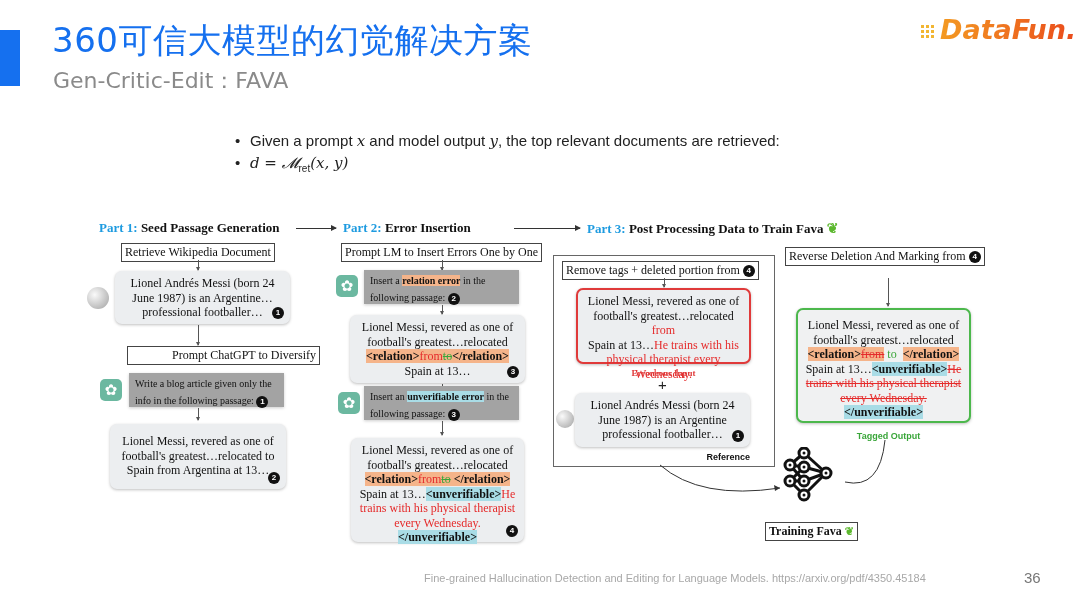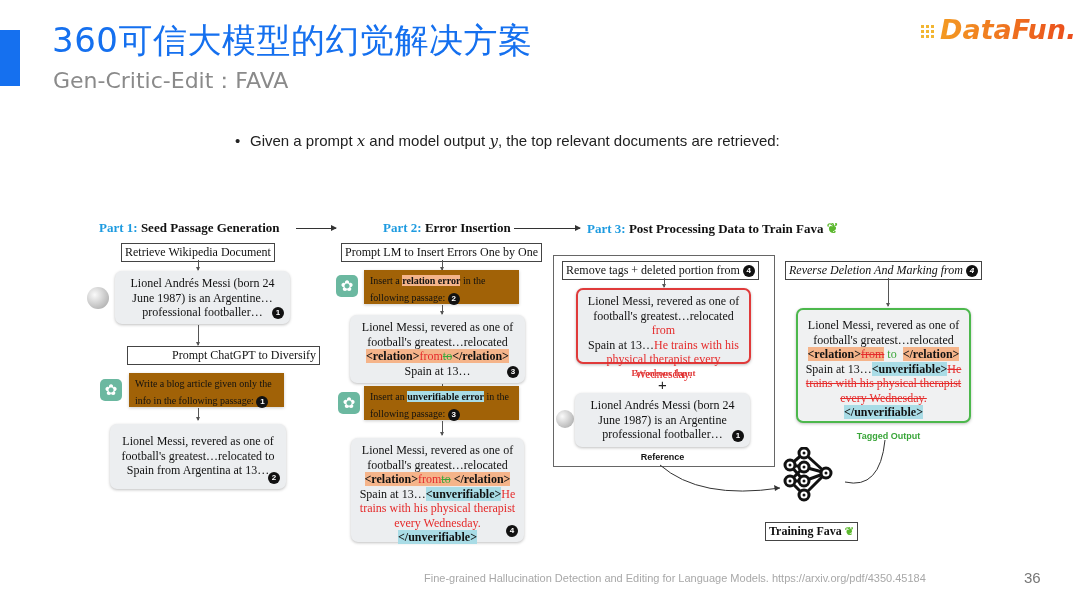--- a/index.html
+++ b/index.html
@@ -22,21 +22,21 @@
   .serif { font-family: "Liberation Serif", serif; }
   .part-head { position: absolute; font-family: "Liberation Serif", serif; font-weight: bold; font-size: 13px; color: #111; white-space: nowrap; }
   .part-head .pl { color: #1e9be0; }
   .hline { position: absolute; height: 1px; background: #333; }
   .hline::after { content: ""; position: absolute; right: -1px; top: -3px; border-left: 6px solid #333; border-top: 3.5px solid transparent; border-bottom: 3.5px solid transparent; }
   .vline { position: absolute; width: 1px; background: #555; }
   .vline::after { content: ""; position: absolute; left: -2px; bottom: -1px; border-top: 4px solid #555; border-left: 2.5px solid transparent; border-right: 2.5px solid transparent; }
 
   .label-box { position: absolute; border: 1px solid #444; background: #fff; font-family: "Liberation Serif", serif; font-size: 12px; color: #111; padding: 1px 3px; white-space: nowrap; }
   .card { position: absolute; background: #eceef0; border-radius: 7px; box-shadow: 0 1px 3px rgba(0,0,0,0.25); font-family: "Liberation Serif", serif; font-size: 12px; line-height: 14.5px; text-align: center; color: #111; padding: 5px 6px; }
-  .prompt { position: absolute; background: #a16207; box-shadow: 0 1px 3px rgba(0,0,0,0.2); font-family: "Liberation Serif", serif; font-size: 10px; line-height: 17px; color: #111; padding: 2px 6px; }
+  .prompt { position: absolute; background: #a3a3a3; box-shadow: 0 1px 3px rgba(0,0,0,0.2); font-family: "Liberation Serif", serif; font-size: 10px; line-height: 17px; color: #111; padding: 2px 6px; }
   .num { display: inline-block; width: 12px; height: 12px; border-radius: 50%; background: #111; color: #fff; font-family: "Liberation Sans", sans-serif; font-size: 8px; font-weight: bold; line-height: 12px; text-align: center; vertical-align: middle; }
   .card .num { position: absolute; right: 6px; bottom: 5px; }
   .tag-rel { background: #f5b48a; font-weight: bold; }
   .tag-unv { background: #a9dce6; font-weight: bold; }
   .red { color: #e52b2b; }
   .green { color: #3aa63a; }
   .strike { text-decoration: line-through; }
 
   .gpt-icon { position: absolute; width: 22px; height: 22px; border-radius: 5px; background: #6bb8a0; color: #fff; font-size: 15px; line-height: 22px; text-align: center; }
   .wiki-icon { position: absolute; width: 22px; height: 22px; border-radius: 50%; background: radial-gradient(circle at 35% 35%, #fafafa, #bbb 70%, #999); }
@@ -54,25 +54,28 @@
 <div class="accent-bar"></div>
 <div class="title">360可信大模型的幻觉解决方案</div>
 <div class="subtitle">Gen-Critic-Edit：FAVA</div>
 <div class="logo-dots"></div>
 <div class="logo"><span style="margin-left:20px">DataFun.</span></div>
 
 <div class="bullets">
   <div class="b">
     <span>Given a prompt </span><span class="math">x</span><span> and model output </span><span class="math">y</span><span>, the top relevant documents are retrieved:</span>
   </div>
+  <div class="b" style="padding-left:15px">
+    <span class="math">d = 𝓜</span><span class="math"><sub>ret</sub></span><span class="math">(x, y)</span>
+  </div>
 </div>
 
 <div class="part-head" style="left:99px; top:220px;"><span class="pl">Part 1:</span> <span>Seed Passage Generation</span></div>
 <div class="hline" style="left:296px; top:228px; width:40px;"></div>
-<div class="part-head" style="left:343px; top:220px;margin-left:40px;"><span class="pl">Part 2:</span> <span>Error Insertion</span></div>
+<div class="part-head" style="left:343px; top:220px;"><span class="pl">Part 2:</span> <span>Error Insertion</span></div>
 <div class="hline" style="left:514px; top:228px; width:66px;"></div>
 <div class="part-head" style="left:587px; top:220px;"><span class="pl">Part 3:</span> <span>Post Processing Data to Train Fava</span> <span class="sprout">❦</span></div>
 
 <div class="label-box" style="left:121px; top:243px;">Retrieve Wikipedia Document</div>
 <div class="vline" style="left:198px; top:260px; height:10px;"></div>
 <div class="wiki-icon" style="left:87px; top:287px;"></div>
 <div class="card" style="left:115px; top:271px; width:175px; height:53px;">
   <div>Lionel Andrés Messi (born 24</div>
     <div>June 1987) is an Argentine…</div>
     <div>professional footballer…</div>
@@ -138,23 +141,23 @@
 </div>
 <div class="caption serif" style="left:576px; top:368px; width:175px; color:#e03a3a;">Erroneous Input</div>
 <div style="position:absolute; left:658px; top:376px; font-size:15px;">+</div>
 <div class="wiki-icon" style="left:556px; top:410px; width:18px; height:18px;"></div>
 <div class="card" style="left:575px; top:393px; width:175px; height:54px;">
   <div>Lionel Andrés Messi (born 24</div>
     <div>June 1987) is an Argentine</div>
     <div>professional footballer…</div>
   <span class="num">1</span>
 </div>
-<div class="caption" style="left:575px; top:452px; width:175px; color:#111;">Reference</div>
-
-<div class="label-box" style="left:785px; top:261px;font-style:italic;"><span>Reverse Deletion And Marking from</span> <span class="num">4</span></div>
+<div class="caption" style="left:575px; top:452px; width:175px; color:#111;text-align:right;">Reference</div>
+
+<div class="label-box" style="left:785px; top:247px;"><span>Reverse Deletion And Marking from</span> <span class="num">4</span></div>
 <div class="vline" style="left:888px; top:278px; height:28px;"></div>
 <div class="card" style="left:796px; top:308px; width:175px; height:115px; border:2px solid #4cb84c; background:#f0f1f2; padding-top:8px;">
   <div>Lionel Messi, revered as one of</div>
   <div>football's greatest…relocated</div>
   <div><span class="tag-rel">&lt;relation&gt;</span><span class="tag-rel"><span class="red strike" style="font-weight:normal">from</span></span> <span class="green">to</span>&nbsp; <span class="tag-rel">&lt;/relation&gt;</span></div>
   <div><span>Spain at 13…</span><span class="tag-unv">&lt;unverifiable&gt;</span><span class="red strike">He</span></div>
   <div class="red strike">trains with his physical therapist</div>
   <div class="red strike">every Wednesday.</div>
   <div><span class="tag-unv">&lt;/unverifiable&gt;</span></div>
 </div>

